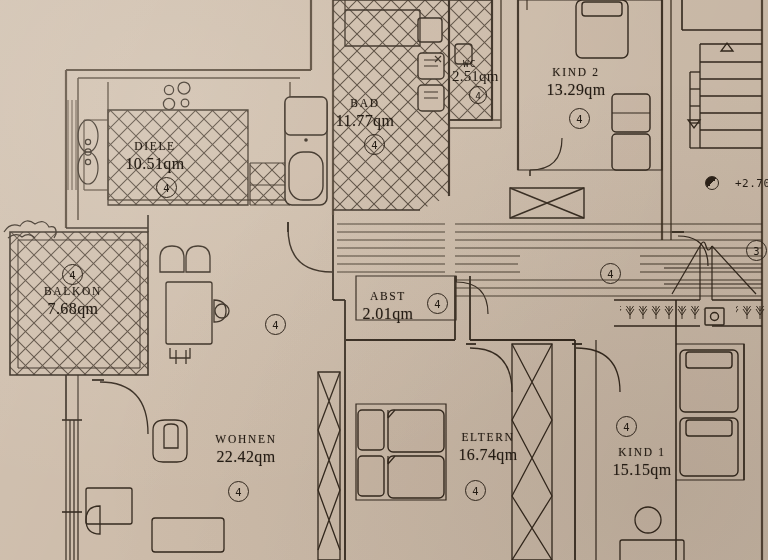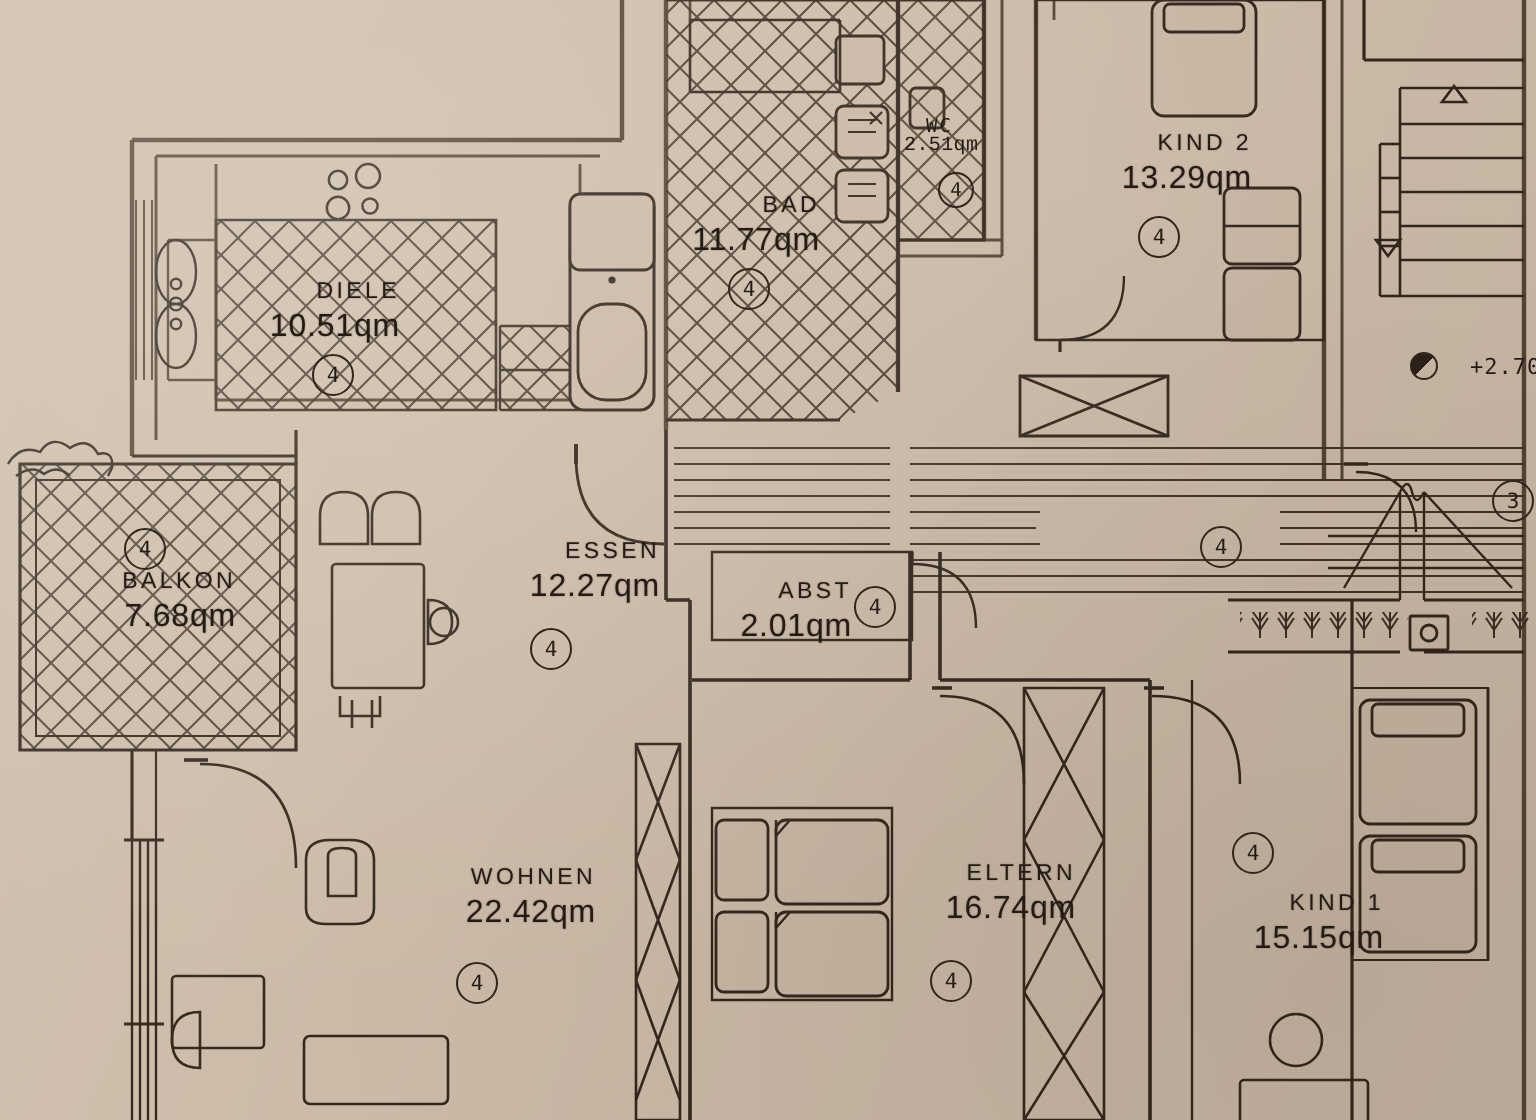--- a/index.html
+++ b/index.html
@@ -31,24 +31,24 @@
     pointer-events: none;
     background:
       linear-gradient(112deg, rgba(255,255,255,0.10) 0%, rgba(255,255,255,0.0) 38%, rgba(0,0,0,0.045) 100%),
       radial-gradient(ellipse at 22% 18%, rgba(255,250,240,0.16) 0%, rgba(255,250,240,0) 62%),
       radial-gradient(ellipse at 86% 88%, rgba(60,42,28,0.10) 0%, rgba(60,42,28,0) 60%);
     mix-blend-mode: normal;
   }
   .room-label {
     position: absolute;
     color: #241c14;
-    text-align: right;
+    text-align: center;
     line-height: 1.18;
     white-space: nowrap;
-    font-family: Liberation Sans, sans-serif;
+    font-family: Liberation Serif, serif;
     letter-spacing: 0.6px;
     text-shadow: 0 0 1px rgba(40,28,18,0.35);
   }
   .room-label .rl-name {
     display: block;
     font-size: 11.5px;
     letter-spacing: 1.7px;
   }
   .room-label .rl-area {
     display: block;
@@ -96,22 +96,22 @@
     color: #241c14;
     font-family: "DejaVu Sans Mono", monospace;
     font-size: 9.5px;
     letter-spacing: 1px;
     white-space: nowrap;
     margin-top: 11px;
   }
   .wc-area {
     position: absolute;
     color: #241c14;
-    font-family: Liberation Mono, monospace;
-    font-size: 10px;
+    font-family: Liberation Serif, serif;
+    font-size: 15px;
     letter-spacing: 0.2px;
     white-space: nowrap;
   }
 </style>
 </head>
 <body>
 
 <div id="plan-wrap">
 
   <svg id="plan-svg" viewBox="0 0 768 560">
@@ -505,24 +505,20 @@
     <span class="rl-area">13.29qm</span>
   </div>
   <div class="marker m-small" style="left:569px; top:108px;">4</div>
 
   <div class="marker m-small" style="left:62px; top:264px;">4</div>
   <div class="room-label" style="left:28px; top:285px; width:90px;">
     <span class="rl-name">BALKON</span>
     <span class="rl-area">7.68qm</span>
   </div>
 
-  <div class="room-label" style="left:234px; top:270px; width:96px;">
-    <span class="rl-name">ESSEN</span>
-    <span class="rl-area">12.27qm</span>
-  </div>
   <div class="marker m-small" style="left:265px; top:314px;">4</div>
 
   <div class="room-label" style="left:350px; top:290px; width:76px;">
     <span class="rl-name">ABST</span>
     <span class="rl-area">2.01qm</span>
   </div>
   <div class="marker m-small" style="left:427px; top:293px;">4</div>
 
   <div class="marker m-small" style="left:600px; top:263px;">4</div>
 

